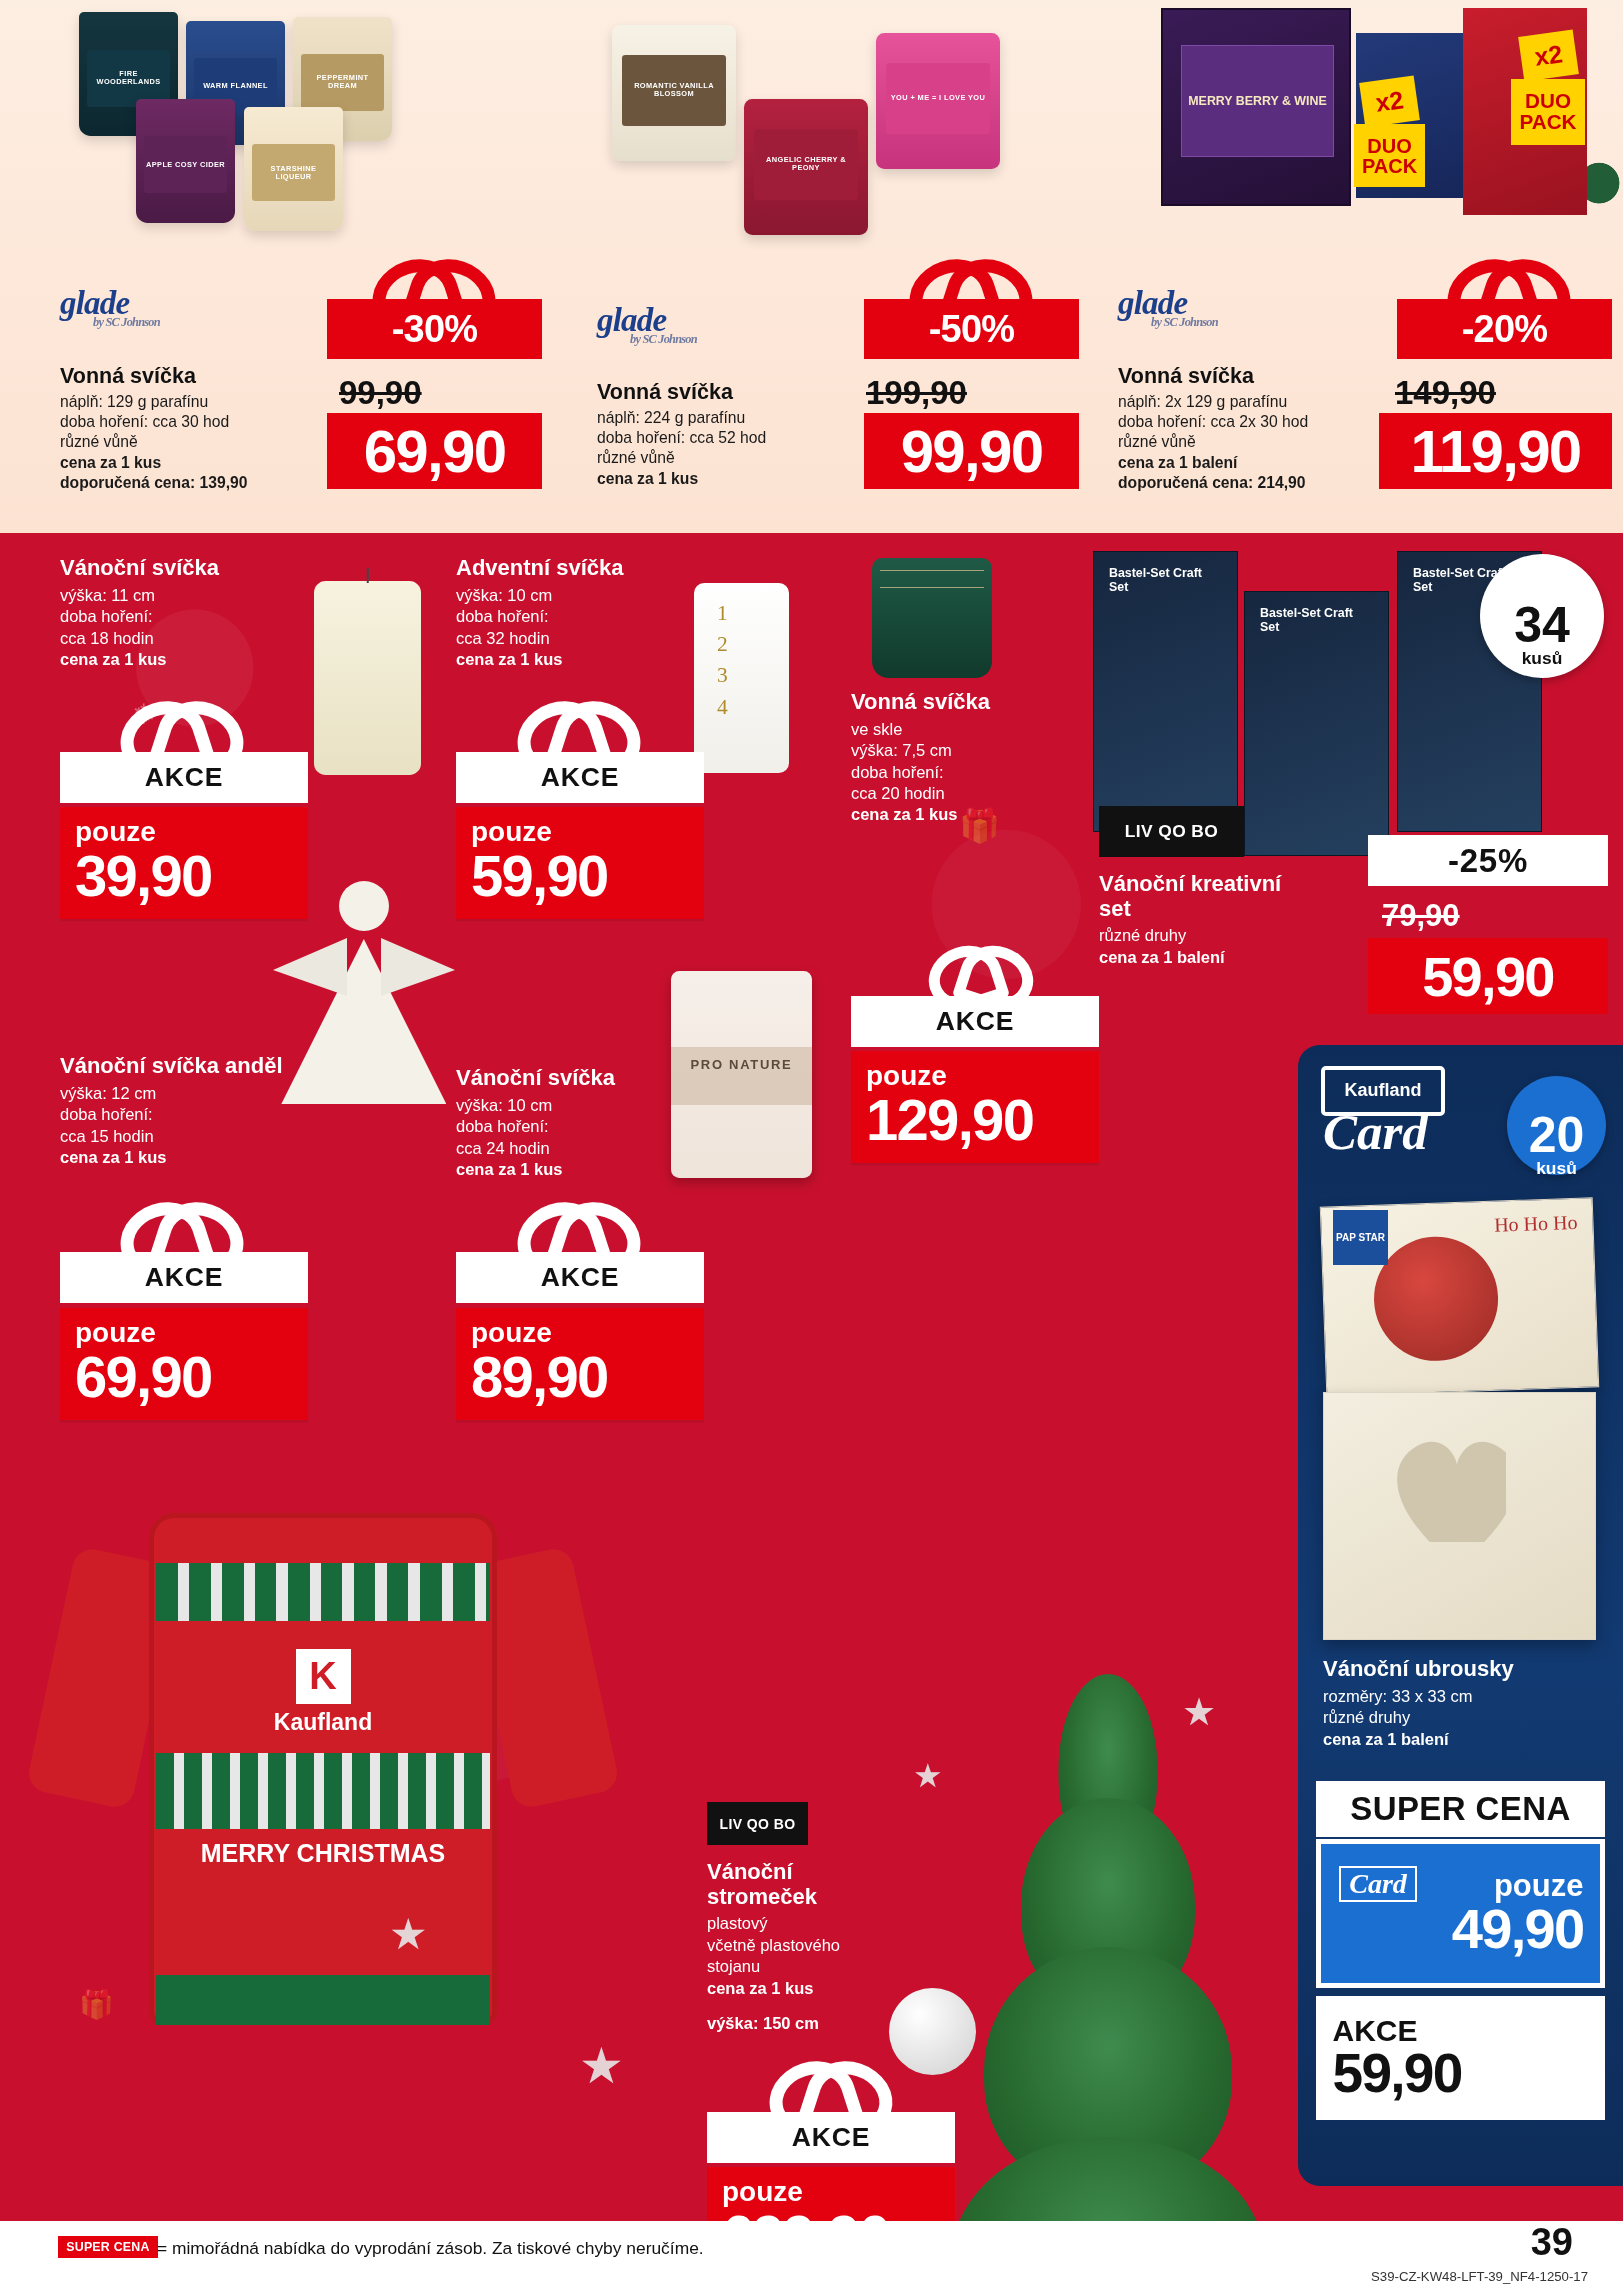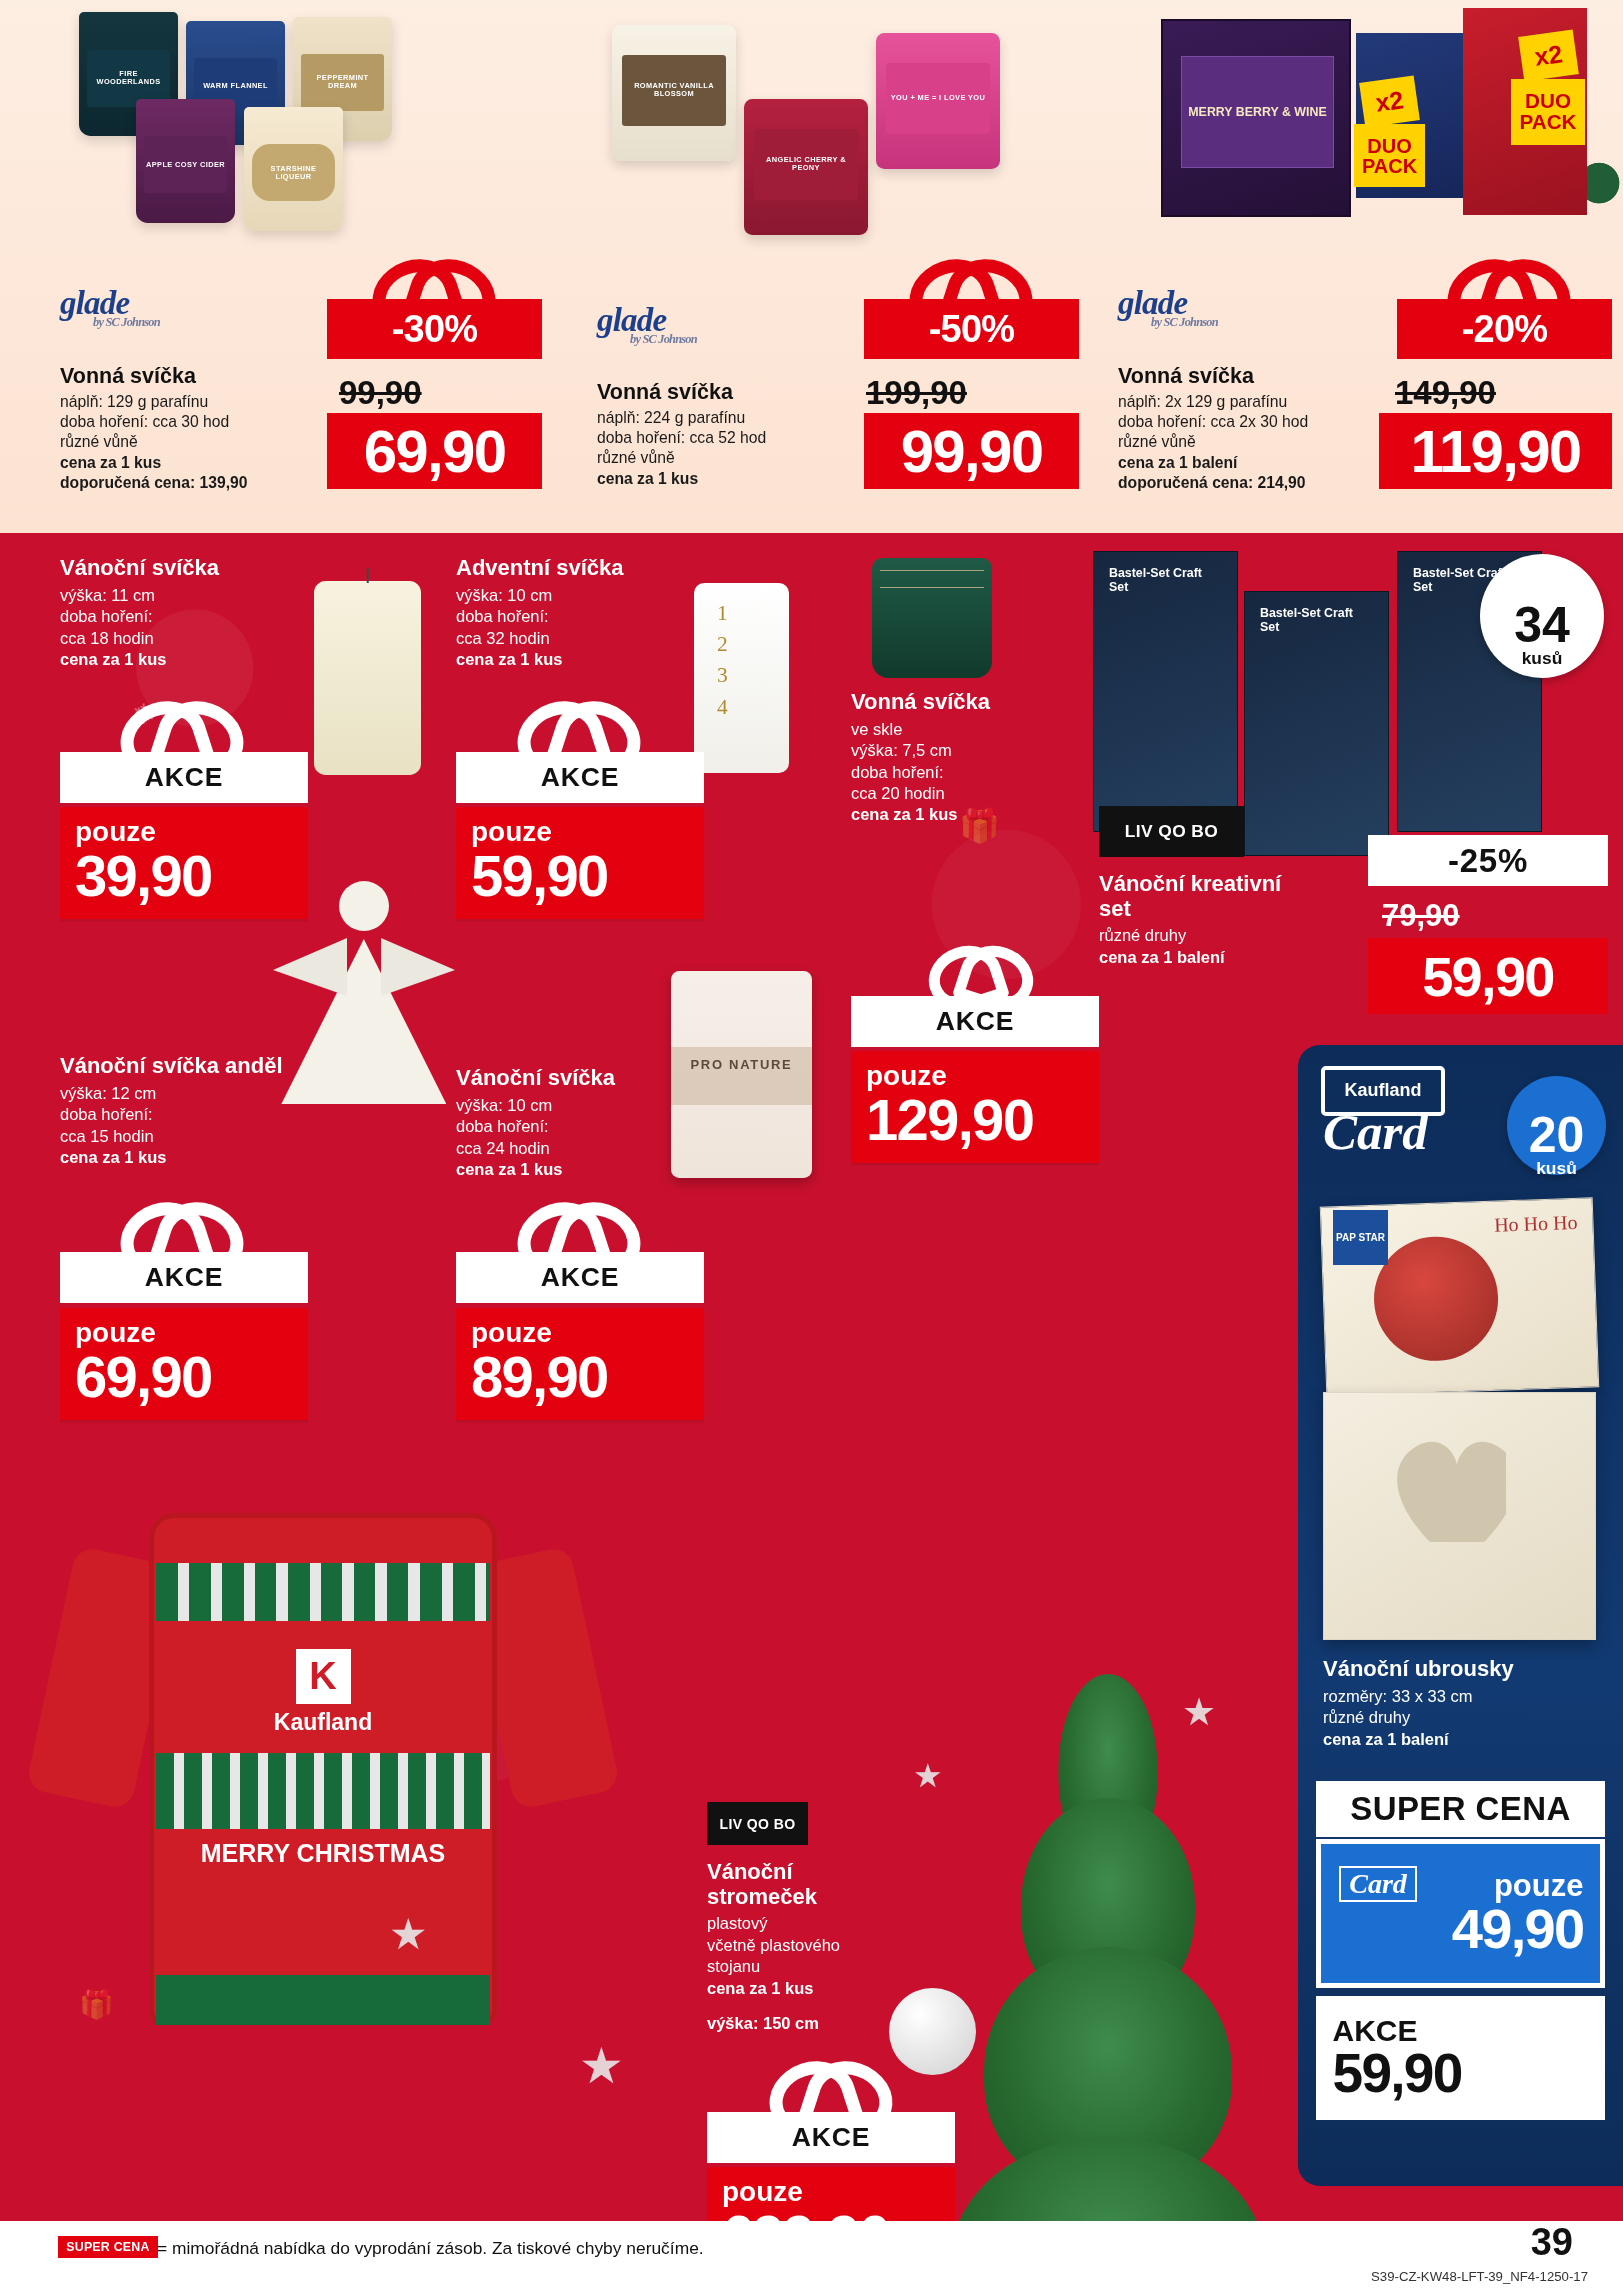--- a/index.html
+++ b/index.html
@@ -220,34 +220,34 @@
     <div class="candle-jar" style="left:186px; top:20.7px; width:99px; height:124px; background:linear-gradient(180deg,#2a4d8f,#1b3566);">
       <div class="jar-label" style="background:#1e3d78;">WARM FLANNEL</div>
     </div>
     <div class="candle-jar" style="left:293px; top:16.5px; width:99px; height:124px; background:linear-gradient(180deg,#f0e2c8,#dccfae);">
       <div class="jar-label" style="background:#b69a63;">PEPPERMINT DREAM</div>
     </div>
     <div class="candle-jar" style="left:136px; top:99px; width:99px; height:124px; background:linear-gradient(180deg,#6e2a63,#4a1a45);">
       <div class="jar-label" style="background:#5e2356;">APPLE COSY CIDER</div>
     </div>
     <div class="candle-jar" style="left:244px; top:107px; width:99px; height:124px; background:linear-gradient(180deg,#f6ead2,#e6d7b8);">
-      <div class="jar-label" style="background:#c3a96f;border-radius:18px;">STARSHINE LIQUEUR</div>
+      <div class="jar-label" style="background:#c3a96f;">STARSHINE LIQUEUR</div>
     </div>
 
     <div class="candle-jar" style="left:612px; top:25px; width:124px; height:136px; background:linear-gradient(180deg,#f7f2e6,#e7dfcd); border-radius:8.3px;">
       <div class="jar-label" style="background:#6b563d; top:22%; height:52%;">ROMANTIC VANILLA BLOSSOM</div>
     </div>
     <div class="candle-jar" style="left:744px; top:99px; width:124px; height:136px; background:linear-gradient(180deg,#b4213f,#8a1730); border-radius:8.3px;">
       <div class="jar-label" style="background:#a01d39; top:22%; height:52%;">ANGELIC CHERRY &amp; PEONY</div>
     </div>
     <div class="candle-jar" style="left:876px; top:33px; width:124px; height:136px; background:linear-gradient(180deg,#e7539a,#c7337c); border-radius:8.3px;">
       <div class="jar-label" style="background:#d8418a; top:22%; height:52%;">YOU + ME = I LOVE YOU</div>
     </div>
 
-    <div class="photo" style="left:1161px; top:19px; width:190px; height:198px; background:linear-gradient(160deg,#3a1b56,#241036); border:2.5px solid #1a0b28;">
+    <div class="photo" style="left:1161px; top:8px; width:190px; height:198px; background:linear-gradient(160deg,#3a1b56,#241036); border:2.5px solid #1a0b28;">
       <div style="position:absolute; left:18px; top:35px; width:153px; height:112px; background:#5b2d7e; border:1.7px solid #7d4aa6; color:#f6e9c0; font-size:12.4px; font-weight:800; display:flex; align-items:center; justify-content:center; text-align:center; line-height:1.2; padding:5px;">MERRY BERRY &amp; WINE</div>
     </div>
     <div class="photo" style="left:1356px; top:33px; width:107px; height:165px; background:linear-gradient(160deg,#233a7a,#16265a);"></div>
     <div class="photo" style="left:1463px; top:8.3px; width:124px; height:207px; background:linear-gradient(160deg,#c81d2c,#9a1220);"></div>
 
     <div class="photo" style="left:1362px; top:79px; width:55px; height:45px; background:#ffd200; color:#c00; font-weight:800; font-size:25px; display:flex; align-items:center; justify-content:center; transform:rotate(-8deg);">x2</div>
     <div class="photo" style="left:1354px; top:124px; width:71px; height:63px; background:#ffd200; color:#c00; font-weight:800; font-size:20px; display:flex; align-items:center; justify-content:center; text-align:center; line-height:1;">DUO PACK</div>
     <div class="photo" style="left:1521px; top:33px; width:55px; height:45px; background:#ffd200; color:#c00; font-weight:800; font-size:25px; display:flex; align-items:center; justify-content:center; transform:rotate(-8deg);">x2</div>
     <div class="photo" style="left:1511px; top:79px; width:74px; height:66px; background:#ffd200; color:#c00; font-weight:800; font-size:20.7px; display:flex; align-items:center; justify-content:center; text-align:center; line-height:1;">DUO PACK</div>
 

